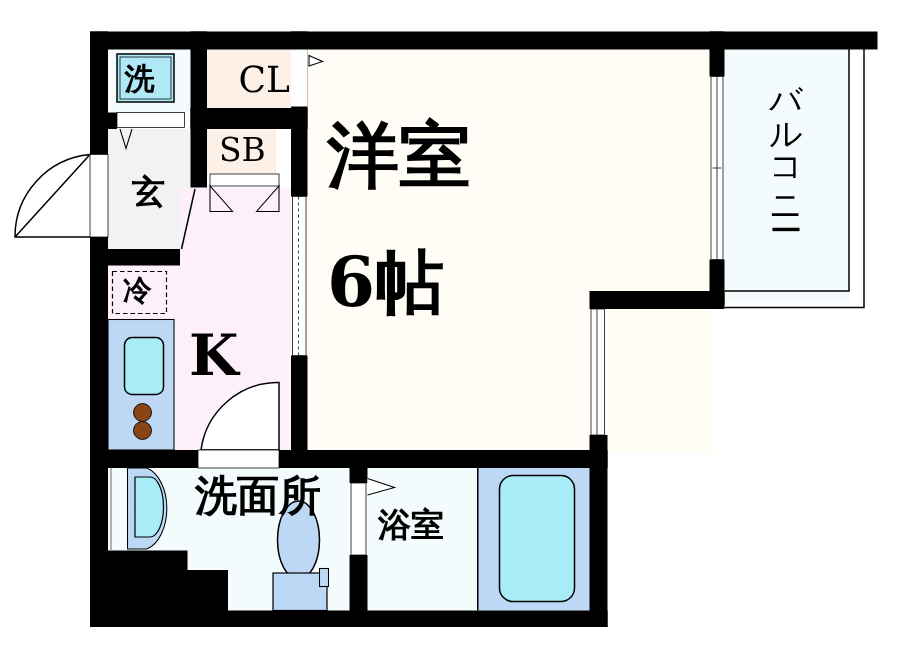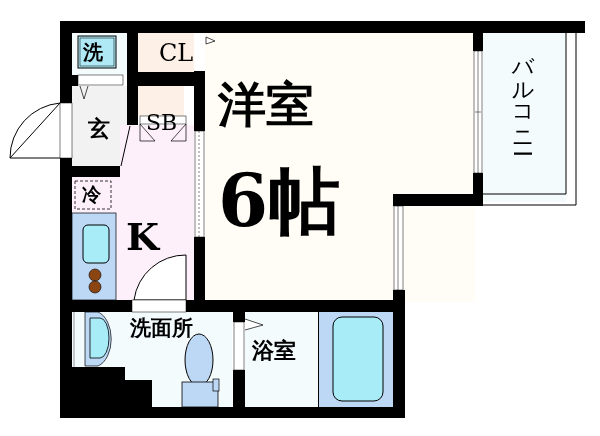--- a/index.html
+++ b/index.html
@@ -94,22 +94,22 @@
   <rect x="182" y="382" width="36" height="25" fill="#bcd8f5" stroke="#000" stroke-width="0.8"></rect>
   <rect x="213" y="379" width="6" height="12" fill="#bcd8f5" stroke="#000" stroke-width="0.7"></rect>
 
   <rect x="234" y="322" width="10" height="48" fill="#fff" stroke="#000" stroke-width="0.5"></rect>
   <path d="M245 319 L263 325 L245 330" fill="#fff" stroke="#000" stroke-width="0.7"></path>
 
   <rect x="333" y="317" width="50" height="84" rx="9" fill="#a8ecf8" stroke="#000" stroke-width="1"></rect>
 </svg>
 
 <div class="lbl" style="left:218px;top:80px;font-size:48px;">洋室</div>
-<div class="lbl" style="left:218px;top:165px;font-size:72px;">6帖</div>
+<div class="lbl" style="left:218px;top:165px;font-size:46px;">6帖</div>
 <div class="lbl" style="left:512px;top:42px;font-size:22px;font-weight:normal;writing-mode:vertical-rl;">バルコニー</div>
 <div class="lbl" style="left:145px;top:41px;font-size:24px;font-weight:normal;margin-left:14px;">CL</div>
-<div class="lbl" style="left:146px;top:90px;font-size:22px;font-weight:normal;margin-top:22px;">SB</div>
+<div class="lbl" style="left:146px;top:90px;font-size:22px;font-weight:normal;">SB</div>
 <div class="lbl" style="left:83px;top:42px;font-size:20px;">洗</div>
 <div class="lbl" style="left:88px;top:117px;font-size:22px;">玄</div>
 <div class="lbl" style="left:82px;top:185px;font-size:19px;">冷</div>
 <div class="lbl" style="left:126px;top:218px;font-size:38px;">K</div>
-<div class="lbl" style="left:130px;top:317px;font-size:21px;">洗面所</div>
+<div class="lbl" style="left:130px;top:317px;font-size:28px;">洗面所</div>
 <div class="lbl" style="left:252px;top:339px;font-size:22px;">浴室</div>
 
 </body></html>

